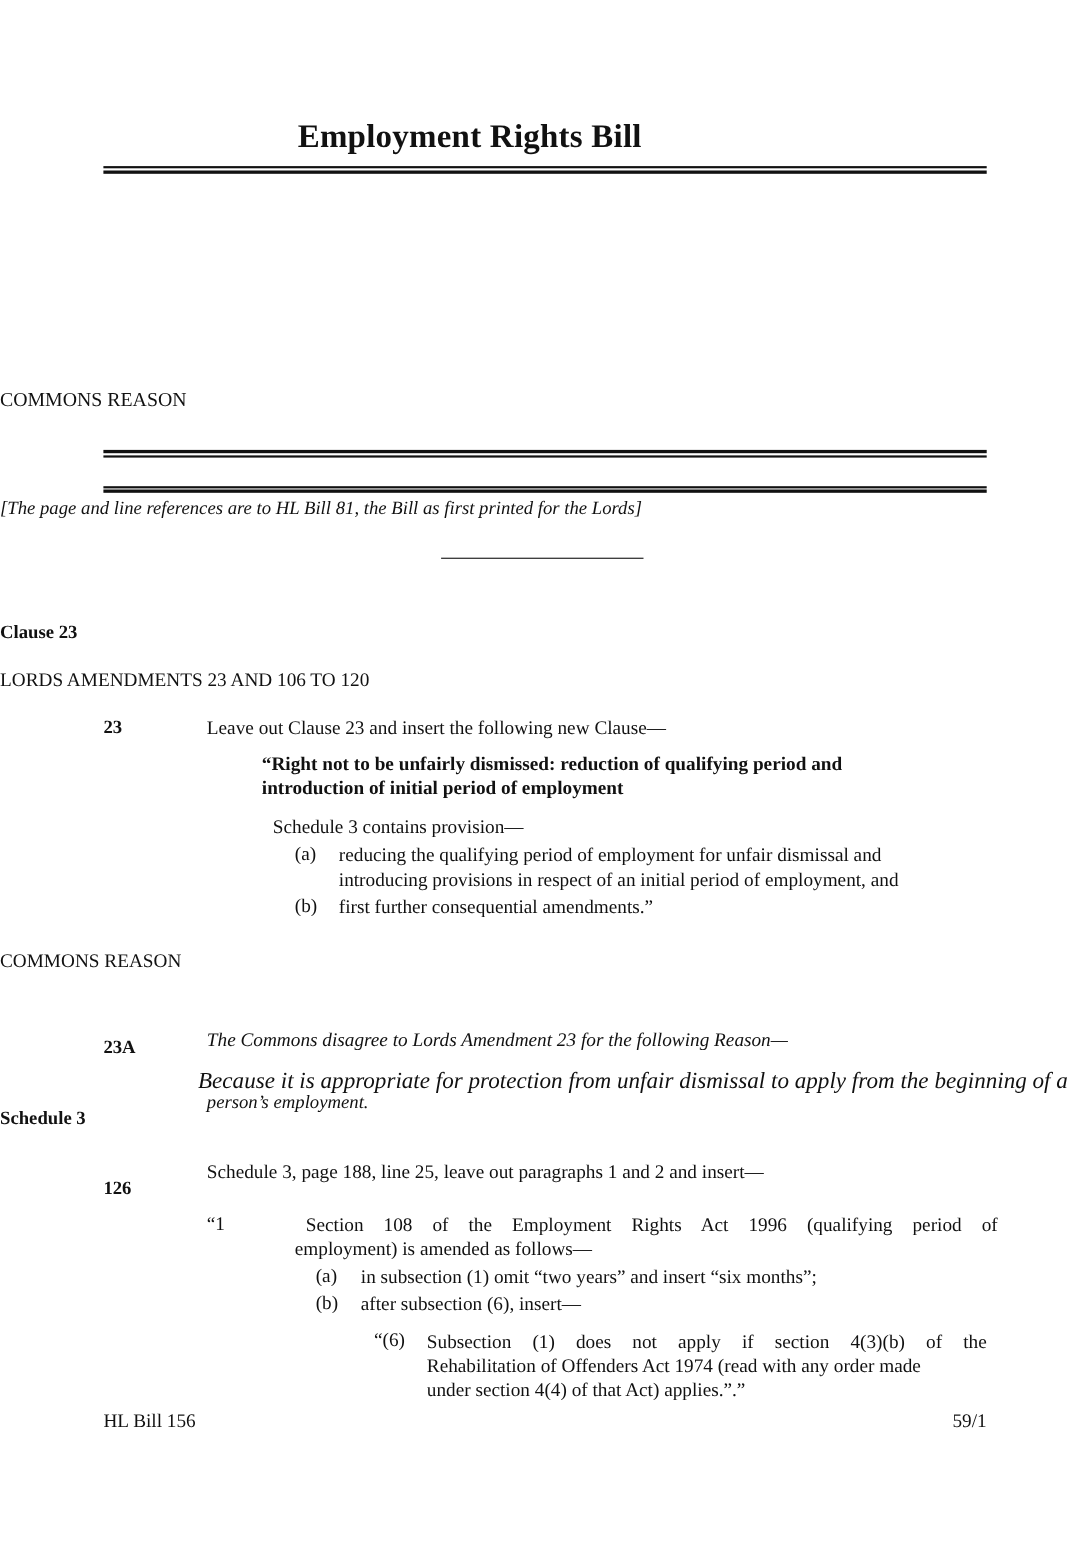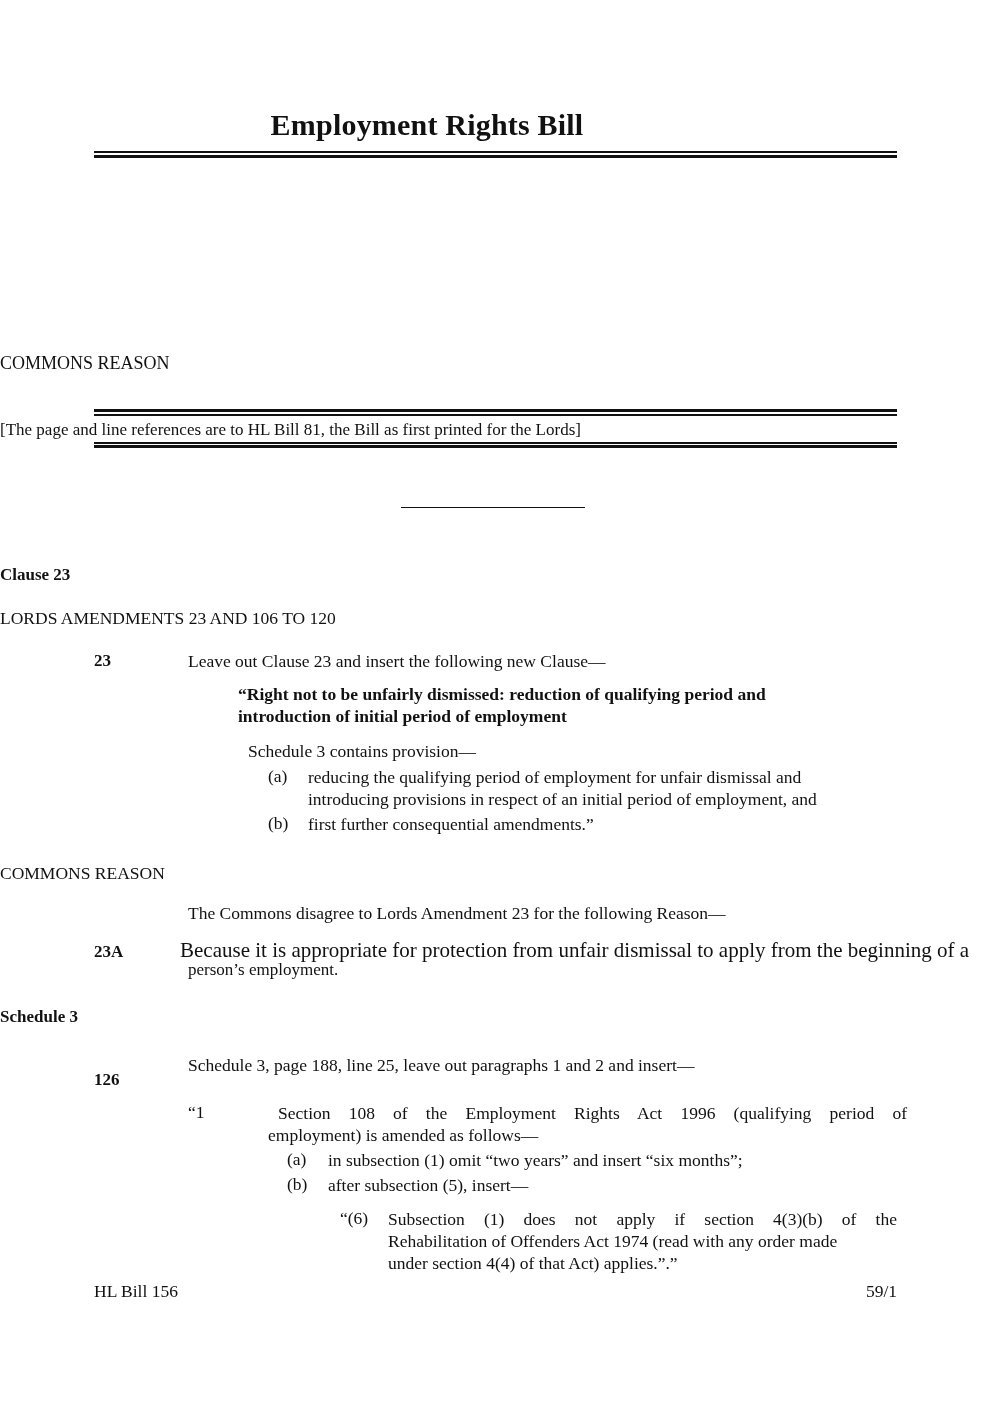--- a/index.html
+++ b/index.html
@@ -4,21 +4,21 @@
 <style>
   html, body { margin:0; padding:0; background:#ffffff; }
   body { width:991px; height:1401px; position:relative; overflow:hidden;
          font-family:"Liberation Serif","DejaVu Serif",serif; color:#111; }
   .abs { position:absolute; }
   .title { left:0; width:854px; top:108px; text-align:center; font-size:30px; font-weight:bold; letter-spacing:0.2px; }
   .rule-thin { position:absolute; left:94px; width:803px; height:2px; background:#111; }
   .rule-thick { position:absolute; left:94px; width:803px; height:3px; background:#111; }
   .center { left:0; width:991px; }
   .caps { font-size:18px; }
-  .note { font-size:17px; }
+  .note { font-style:italic; font-size:17px;margin-top:32px; }
   .shortrule { left:401px; width:184px; height:1px; background:#111; top:507px; }
   .bold { font-weight:bold; }
   .num { left:94px; font-weight:bold; font-size:17px; }
   .txt { font-size:17.5px; line-height:22px; }
   .lbl { font-size:17.5px; }
 </style>
 </head>
 <body>
 
 <div class="abs title">Employment Rights Bill</div>
@@ -64,21 +64,21 @@
 <div class="abs num" style="top:1070px">126</div>
 <div class="abs txt" style="left:188px;top:1054px">Schedule 3, page 188, line 25, leave out paragraphs 1 and 2 and insert—</div>
 
 <div class="abs lbl" style="left:188px;top:1102px">“1</div>
 <div class="abs txt" style="left:278px;top:1102px;width:629px;text-align:justify;text-align-last:justify">Section 108 of the Employment Rights Act 1996 (qualifying period of</div>
 <div class="abs txt" style="left:268px;top:1124px">employment) is amended as follows—</div>
 
 <div class="abs lbl" style="left:287px;top:1149px">(a)</div>
 <div class="abs txt" style="left:328px;top:1149px">in subsection (1) omit “two years” and insert “six months”;</div>
 <div class="abs lbl" style="left:287px;top:1174px">(b)</div>
-<div class="abs txt" style="left:328px;top:1174px">after subsection (5), insert—</div>
+<div class="abs txt" style="left:328px;top:1174px">after subsection (6), insert—</div>
 
 <div class="abs lbl" style="left:340px;top:1208px">“(6)</div>
 <div class="abs txt" style="left:388px;top:1208px;width:509px;text-align:justify;text-align-last:justify">Subsection (1) does not apply if section 4(3)(b) of the</div>
 <div class="abs txt" style="left:388px;top:1230px">Rehabilitation of Offenders Act 1974 (read with any order made</div>
 <div class="abs txt" style="left:388px;top:1252px">under section 4(4) of that Act) applies.”.”</div>
 
 <div class="abs txt" style="left:94px;top:1280px">HL Bill 156</div>
 <div class="abs txt" style="right:94px;top:1280px;text-align:left">59/1</div>
 
 </body></html>

